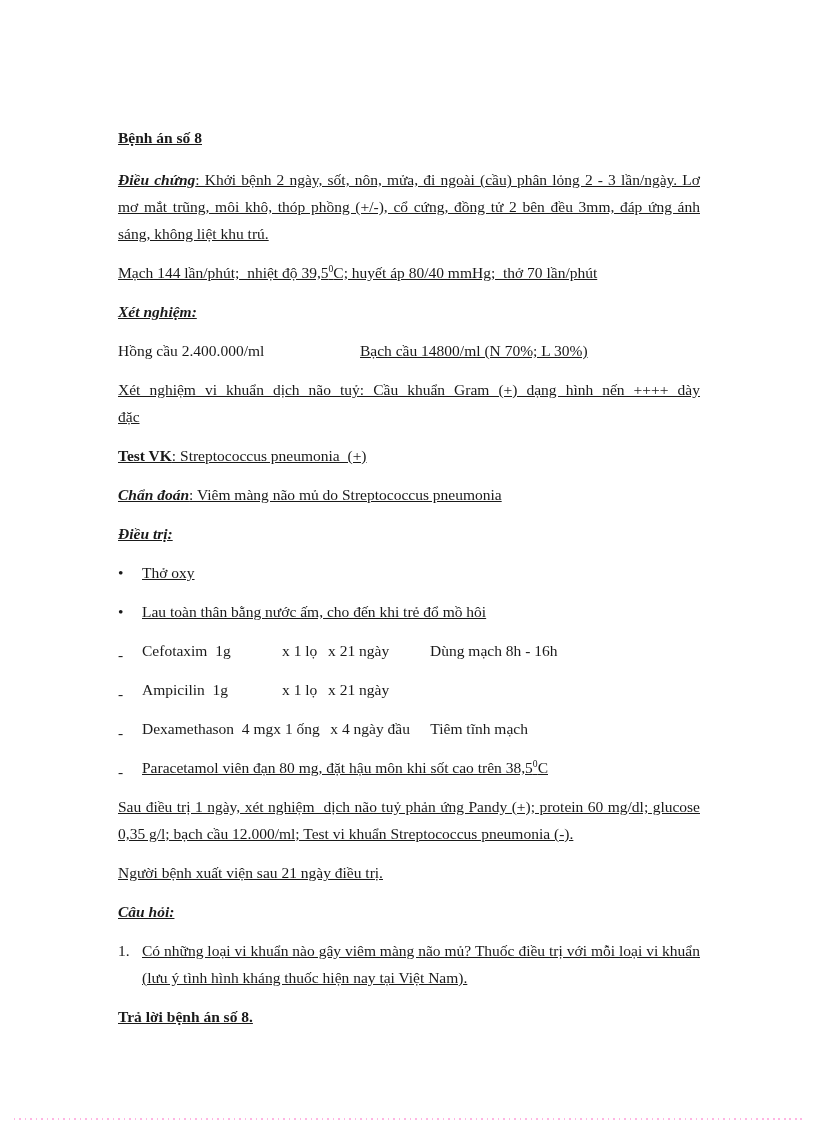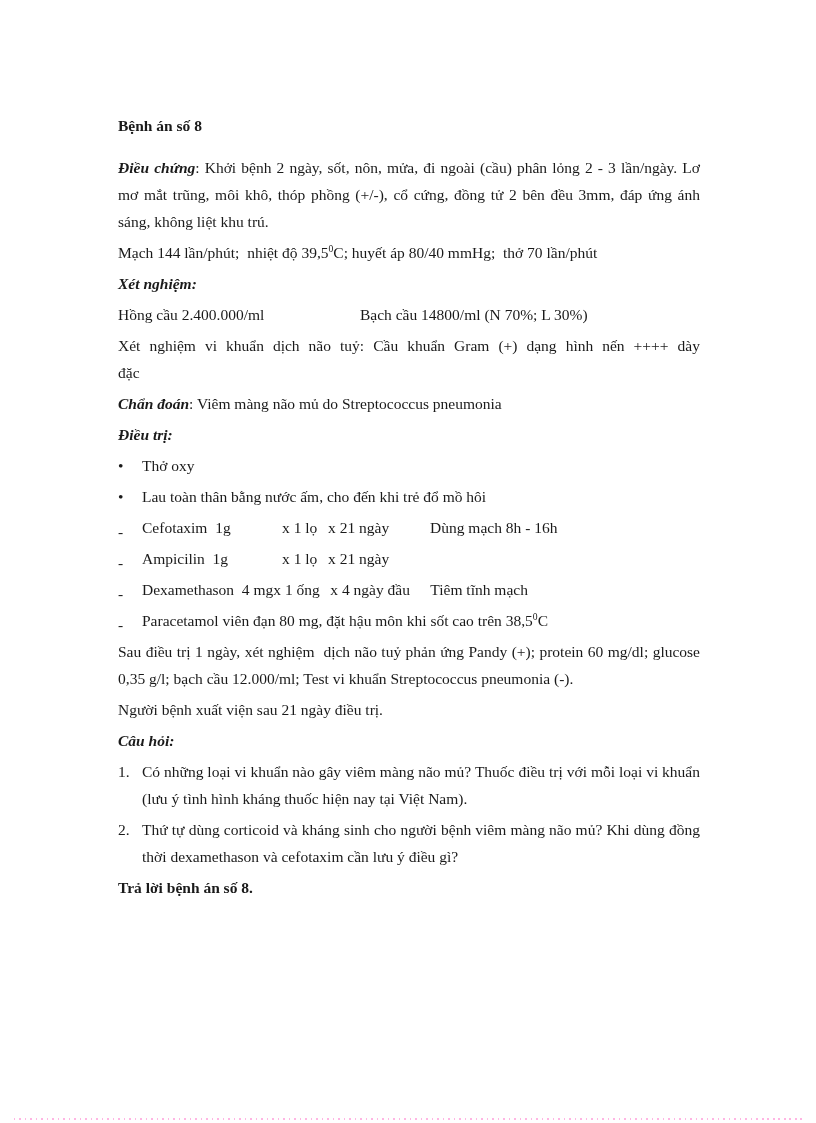--- a/index.html
+++ b/index.html
@@ -12,21 +12,21 @@
     position:relative;
     width:816px;height:1123px;
     background:var(--bg);
     overflow:hidden;
     font-family:"Liberation Serif","DejaVu Serif",serif;
     font-size:15.5px;
     line-height:27px;
     color:var(--text);
   }
   .content{position:absolute;left:118px;top:112px;width:582px;}
-  p{margin:0 0 4px 0;}
+  p{margin:12px 0 4px 0;text-decoration:underline;}
   .title{font-weight:bold;margin-bottom:15px;}
   .b{font-weight:bold;}
   .i{font-style:italic;}
   .bi{font-weight:bold;font-style:italic;}
   .just{text-align:justify;}
   .wide{word-spacing:4.5px;}
   .li{padding-left:24px;text-indent:-24px;}
   .marker{display:inline-block;width:24px;text-indent:0;}
   .dash-marker{position:relative;top:4px;}
   .rbc{display:inline-block;width:242px;}
@@ -55,20 +55,21 @@
     <p class="just"><span class="bi">Điều chứng</span><span>: Khởi bệnh 2 ngày, sốt, nôn, mửa, đi ngoài (cầu) phân lỏng 2 - 3 lần/ngày. Lơ mơ mắt trũng, môi khô, thóp phồng (+/-), cổ cứng, đồng tử 2 bên đều 3mm, đáp ứng ánh sáng, không liệt khu trú.</span></p>
 
     <p><span>Mạch 144 lần/phút;&nbsp; nhiệt độ 39,5</span><sup>0</sup><span>C; huyết áp 80/40 mmHg;&nbsp; thở 70 lần/phút</span></p>
 
     <p class="bi">Xét nghiệm:</p>
 
     <p><span class="rbc">Hồng cầu 2.400.000/ml</span><span>Bạch cầu 14800/ml (N 70%; L 30%)</span></p>
 
     <p class="just wide">Xét nghiệm vi khuẩn dịch não tuỷ: Cầu khuẩn Gram (+) dạng hình nến ++++ dày đặc</p>
 
+    <p><span class="b">Test VK</span><span>: Streptococcus pneumonia&nbsp; (+)</span></p>
 
     <p><span class="bi">Chẩn đoán</span><span>: Viêm màng não mủ do Streptococcus pneumonia</span></p>
 
     <p class="bi">Điều trị:</p>
 
     <p class="li"><span class="marker">•</span><span>Thở oxy</span></p>
 
     <p class="li"><span class="marker">•</span><span>Lau toàn thân bằng nước ấm, cho đến khi trẻ đổ mồ hôi</span></p>
 
     <p class="li dr1"><span class="marker dash-marker">-</span><span class="c c1">Cefotaxim&nbsp; 1g</span><span class="c c2">x 1 lọ</span><span class="c c3">x 21 ngày</span><span class="c c4">Dùng mạch 8h - 16h</span></p>
@@ -80,21 +81,20 @@
     <p class="li"><span class="marker dash-marker">-</span><span>Paracetamol viên đạn 80 mg, đặt hậu môn khi sốt cao trên 38,5</span><sup>0</sup><span>C</span></p>
 
     <p class="just">Sau điều trị 1 ngày, xét nghiệm&nbsp; dịch não tuỷ phản ứng Pandy (+); protein 60 mg/dl; glucose 0,35 g/l; bạch cầu 12.000/ml; Test vi khuẩn Streptococcus pneumonia (-).</p>
 
     <p>Người bệnh xuất viện sau 21 ngày điều trị.</p>
 
     <p class="bi">Câu hỏi:</p>
 
     <p class="li just"><span class="marker">1.</span><span>Có những loại vi khuẩn nào gây viêm màng não mủ? Thuốc điều trị với mỗi loại vi khuẩn (lưu ý tình hình kháng thuốc hiện nay tại Việt Nam).</span></p>
 
-    <p class="li just"><span class="marker">2.</span><span>Thứ tự dùng corticoid và kháng sinh cho người bệnh viêm màng não mủ? Khi dùng đồng thời dexamethason và cefotaxim cần lưu ý điều gì?</span></p>
 
 
     <p class="b">Trả lời bệnh án số 8.</p>
 
   </div>
 
   <div class="pagebreak"></div>
 </div>
 
 </body></html>

